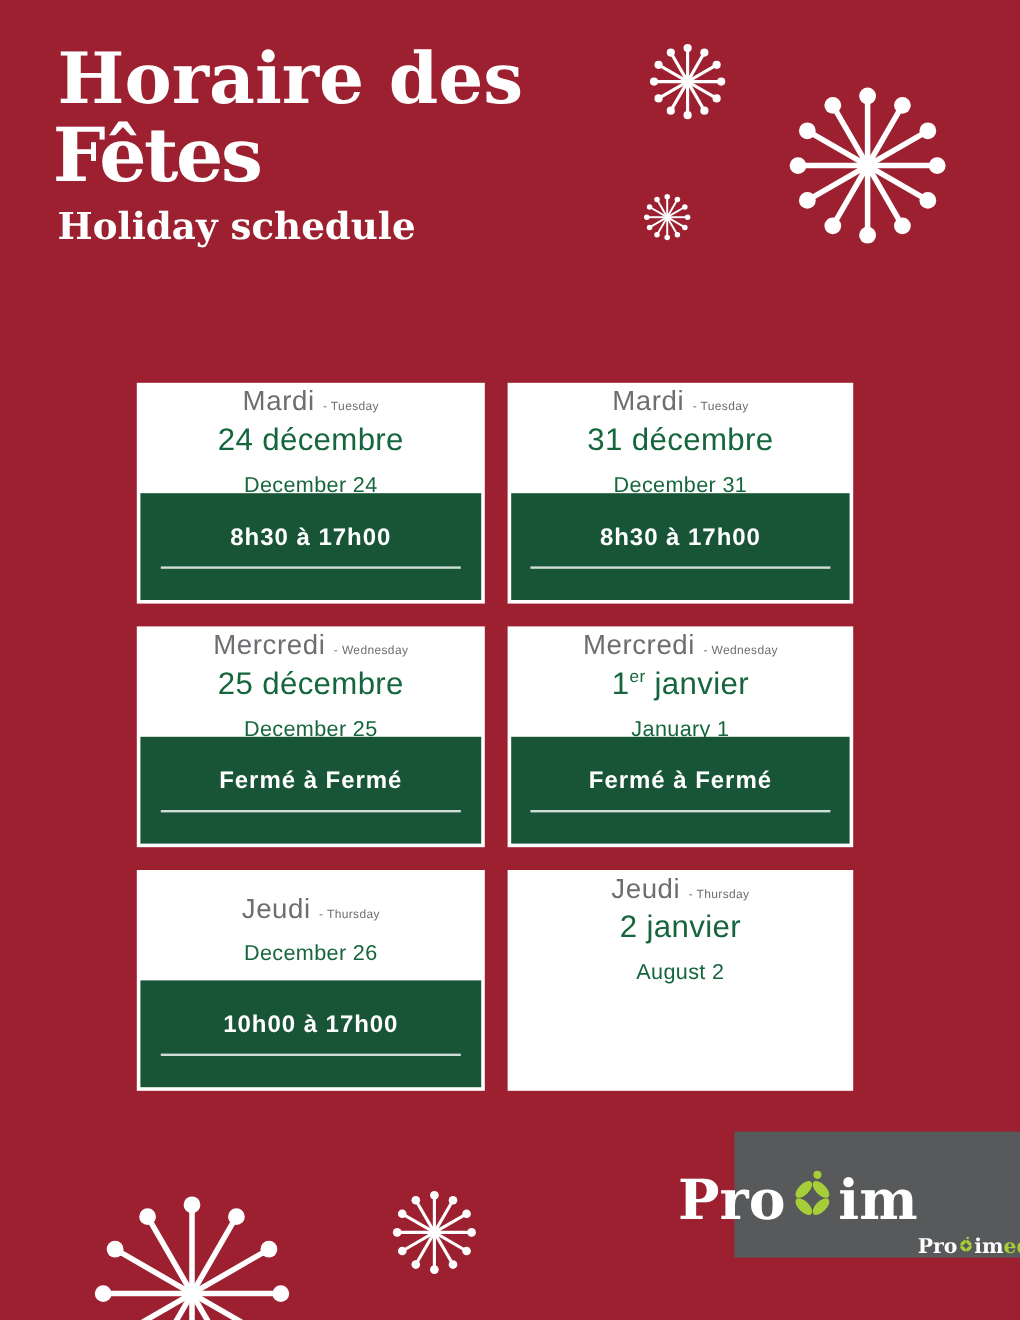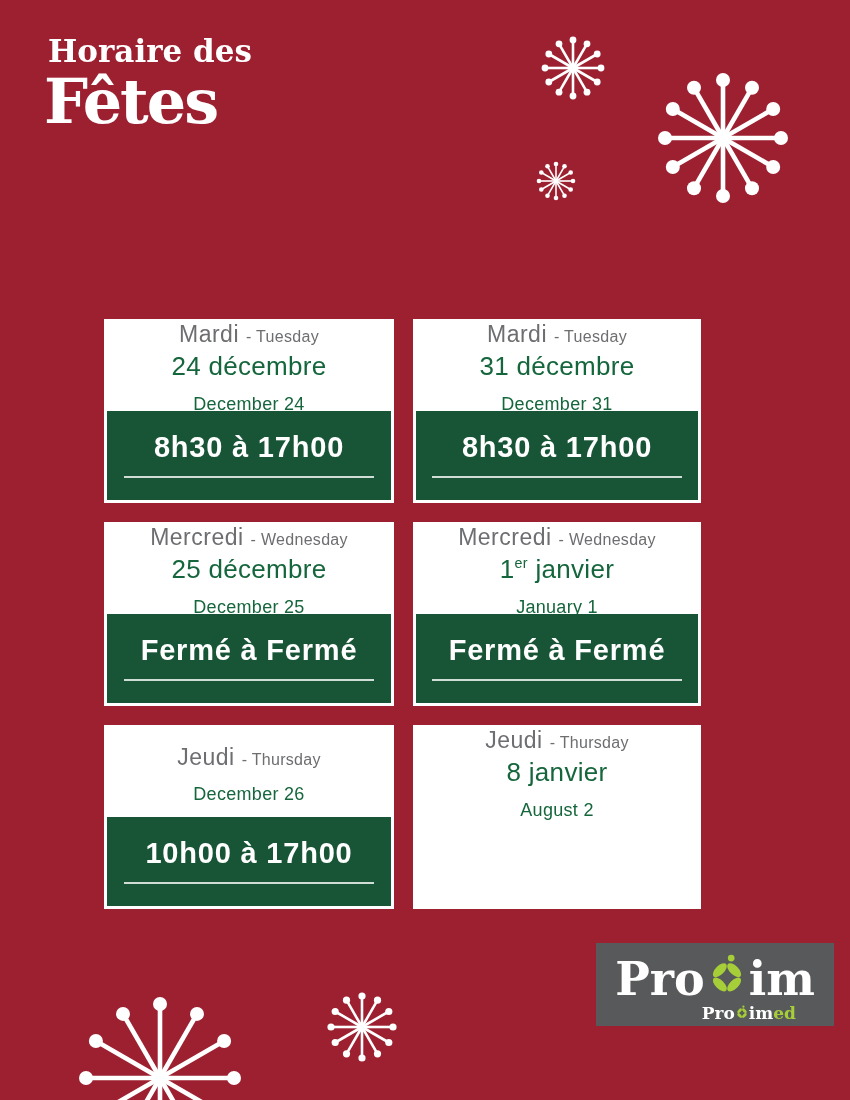--- a/index.html
+++ b/index.html
@@ -22,28 +22,28 @@
 
   
   .title-block {
     position: absolute;
     left: 48px;
     top: 36px;
     color: #ffffff;
     font-family: "DejaVu Serif", serif;
     font-weight: bold;
   }
-  .title-fr-1 { font-size: 31px; line-height: 1.0; letter-spacing: 0px; }
+  .title-fr-1 { font-size: 59px; line-height: 1.0; letter-spacing: 0px; }
   .title-fr-2 { font-size: 62px; line-height: 0.95; margin-top: 6px; margin-left: -4px; letter-spacing: -2px; }
   .title-en   { font-size: 31px; line-height: 1.0; margin-top: 14px; }
 
   
   .cards {
     position: absolute;
-    left: 104px;
+    left: 114px;
     top: 319px;
     display: grid;
     grid-template-columns: 290px 288px;
     column-gap: 43px;
     row-gap: 21px;
     gap: 19px;
   }
   .card {
     width: 100%;
     height: 184px;
@@ -61,21 +61,21 @@
     padding-top: 6px;
     box-sizing: border-box;
   }
   .day-line {
     display: flex;
     align-items: baseline;
     color: var(--gray, #6D6E71);
     line-height: 1;
   }
   .day-fr { font-size: 23px; letter-spacing: 0.5px; font-weight: 400; }
-  .day-en { font-size: 16px; margin-left: 7px; letter-spacing: 0.3px; }
+  .day-en { font-size: 10px; margin-left: 7px; letter-spacing: 0.3px; }
   .date-fr {
     margin-top: 7px;
     color: var(--green-text, #15663C);
     font-size: 26px;
     font-weight: normal;
     line-height: 1;
     letter-spacing: 0.3px;
   }
   .date-fr sup { font-size: 0.55em; }
   .date-en {
@@ -89,42 +89,42 @@
     flex: 1;
     margin: 0 3px 3px 3px;
     background: var(--green-panel, #185536);
     display: flex;
     flex-direction: column;
     align-items: center;
     justify-content: center;
   }
   .hours-text {
     color: #ffffff;
-    font-size: 29px;
+    font-size: 20px;
     font-weight: bold;
     letter-spacing: 0.8px;
     line-height: 1;
   }
   .hours-underline {
     width: 250px;
     height: 2px;
     margin-top: 14px;
     background: rgba(255,255,255,0.8);
   }
 
   
   .logo-box {
     position: absolute;
-    left: 596px;
+    left: 612px;
     top: 943px;
     width: 238px;
-    height: 83px;
+    height: 105px;
     background: var(--logo-bg, #58595B);
     display: flex;
-    flex-direction: column;
+    flex-direction: row;
     align-items: center;
     justify-content: center;
     box-sizing: border-box;
     padding-top: 6px;
   }
   .brand {
     display: flex;
     align-items: baseline;
     color: #ffffff;
     font-family: "DejaVu Serif", serif;
@@ -282,20 +282,21 @@
         <line x1="0" y1="0" x2="-26.8" y2="-15.5" stroke="#ffffff" stroke-width="2.6"></line>
         <circle cx="-26.8" cy="-15.5" r="3.6" fill="#ffffff"></circle>
         <line x1="0" y1="0" x2="-15.5" y2="-26.8" stroke="#ffffff" stroke-width="2.6"></line>
         <circle cx="-15.5" cy="-26.8" r="3.6" fill="#ffffff"></circle>
       </g>
     </svg>
 
   <header class="title-block">
     <div class="title-fr-1">Horaire des</div>
     <div class="title-fr-2">Fêtes</div>
+    <div class="title-en">Holiday schedule</div>
   </header>
 
   <main class="cards" id="cards">
     <section class="card">
       <div class="card-top">
         <div class="day-line">
           <span class="day-fr">Mardi</span>
           <span class="day-en">- Tuesday</span>
         </div>
         <div class="date-fr">
@@ -374,21 +375,21 @@
       </div>
     </section>
 
     <section class="card">
       <div class="card-top">
         <div class="day-line">
           <span class="day-fr">Jeudi</span>
           <span class="day-en">- Thursday</span>
         </div>
         <div class="date-fr">
-          <span class="date-main">8 janvier</span><sup class="date-sup"></sup><span class="date-rest"></span>
+          <span class="date-main">2 janvier</span><sup class="date-sup"></sup><span class="date-rest"></span>
         </div>
         <div class="date-en">August 2</div>
       </div>
     </section>
   </main>
 
   <div class="logo-box">
     <div class="brand">
       <span>Pro</span>
       <svg class="leaf-x-big" viewBox="0 0 100 100" xmlns="http://www.w3.org/2000/svg">

